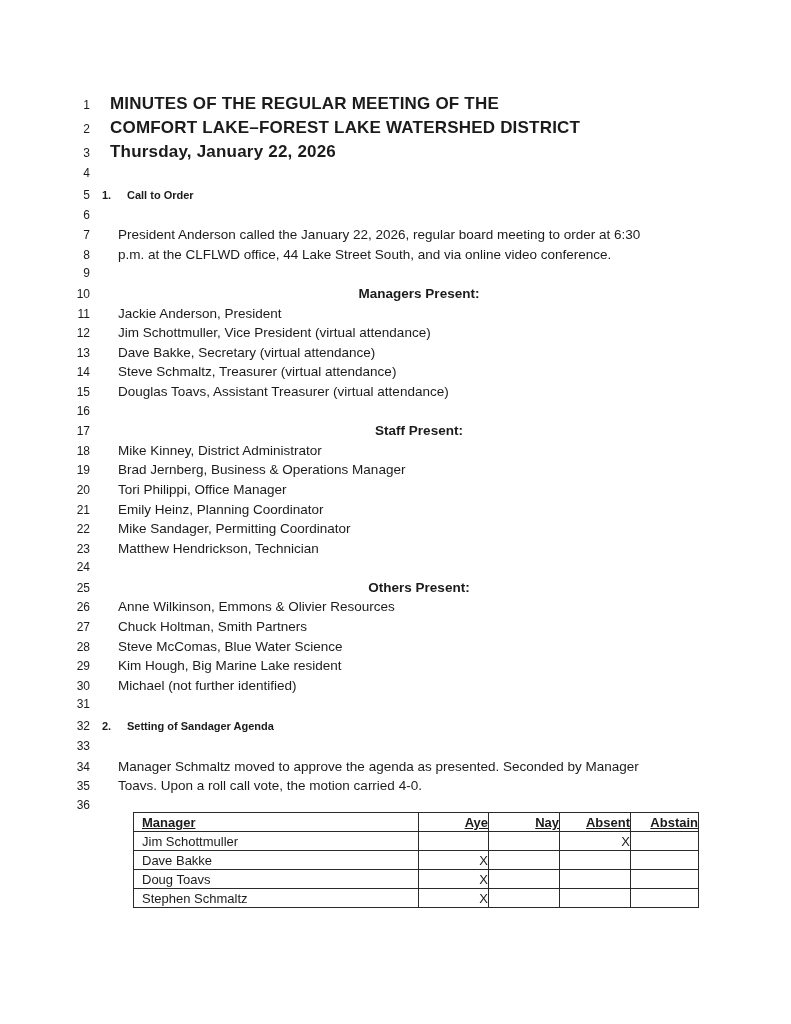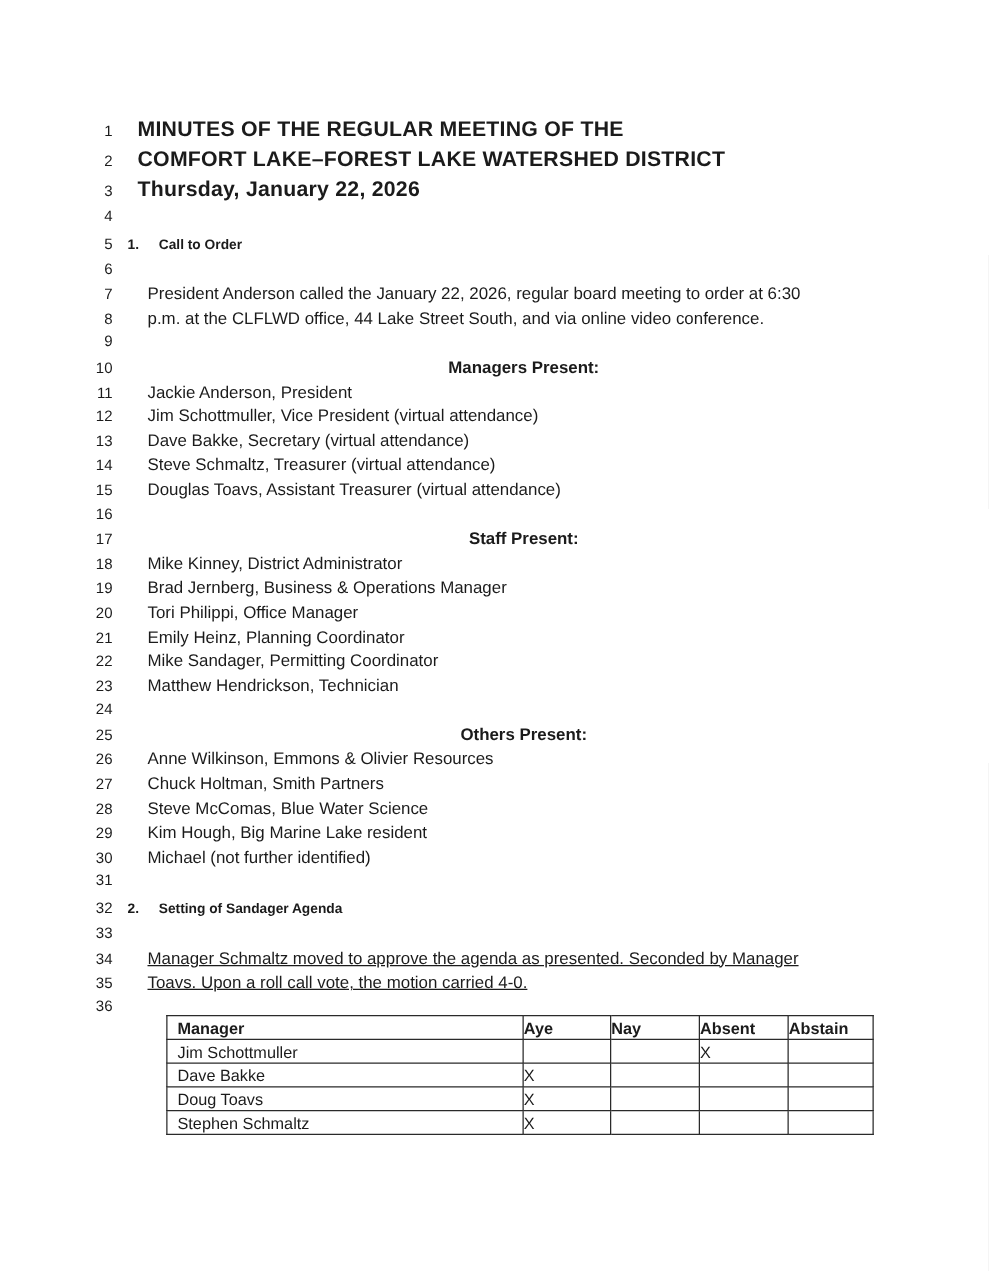--- a/index.html
+++ b/index.html
@@ -53,49 +53,49 @@
   .line.heading .h-num {
     display: inline-block;
     width: 25px;
   }
   
   .line.body, .line.blank, .line.bold-label, .line.underline {
     height: 19.6px;
     line-height: 19.6px;
   }
   .line.bold-label .line-content { font-weight: 700; text-align: center; }
-  .line.underline .line-content { text-decoration: underline; }
+  .line.underline .line-content { }
   
   table.vote-table {
     border-collapse: collapse;
     margin-left: 133px;
     margin-top: -3px;
     table-layout: fixed;
   }
   table.vote-table th, table.vote-table td {
     border: 1px solid #2a2a2a;
     height: 19px;
     font-size: 13px;
     padding: 0;
     box-sizing: border-box;
     overflow: hidden;
     white-space: nowrap;
   }
-  table.vote-table th { font-weight: 700; }
+  table.vote-table th { font-weight: 700; text-decoration: underline; }
   .col-manager { width: 285px; }
   .col-vote-0 { width: 70px; }
   .col-vote-1 { width: 71px; }
   .col-vote-2 { width: 71px; }
   .col-vote-3 { width: 68px; }
   table.vote-table th.manager-cell, table.vote-table td.manager-cell {
     text-align: left;
     padding-left: 8px;
   }
   table.vote-table th.vote-cell, table.vote-table td.vote-cell {
-    text-align: left;
+    text-align: right;
   }
 </style>
 </head>
 <body>
 
 <div class="page">
   <div>
       <div class="line title">
         <span class="line-num">1</span>
         <span class="line-content">MINUTES OF THE REGULAR MEETING OF THE</span>

